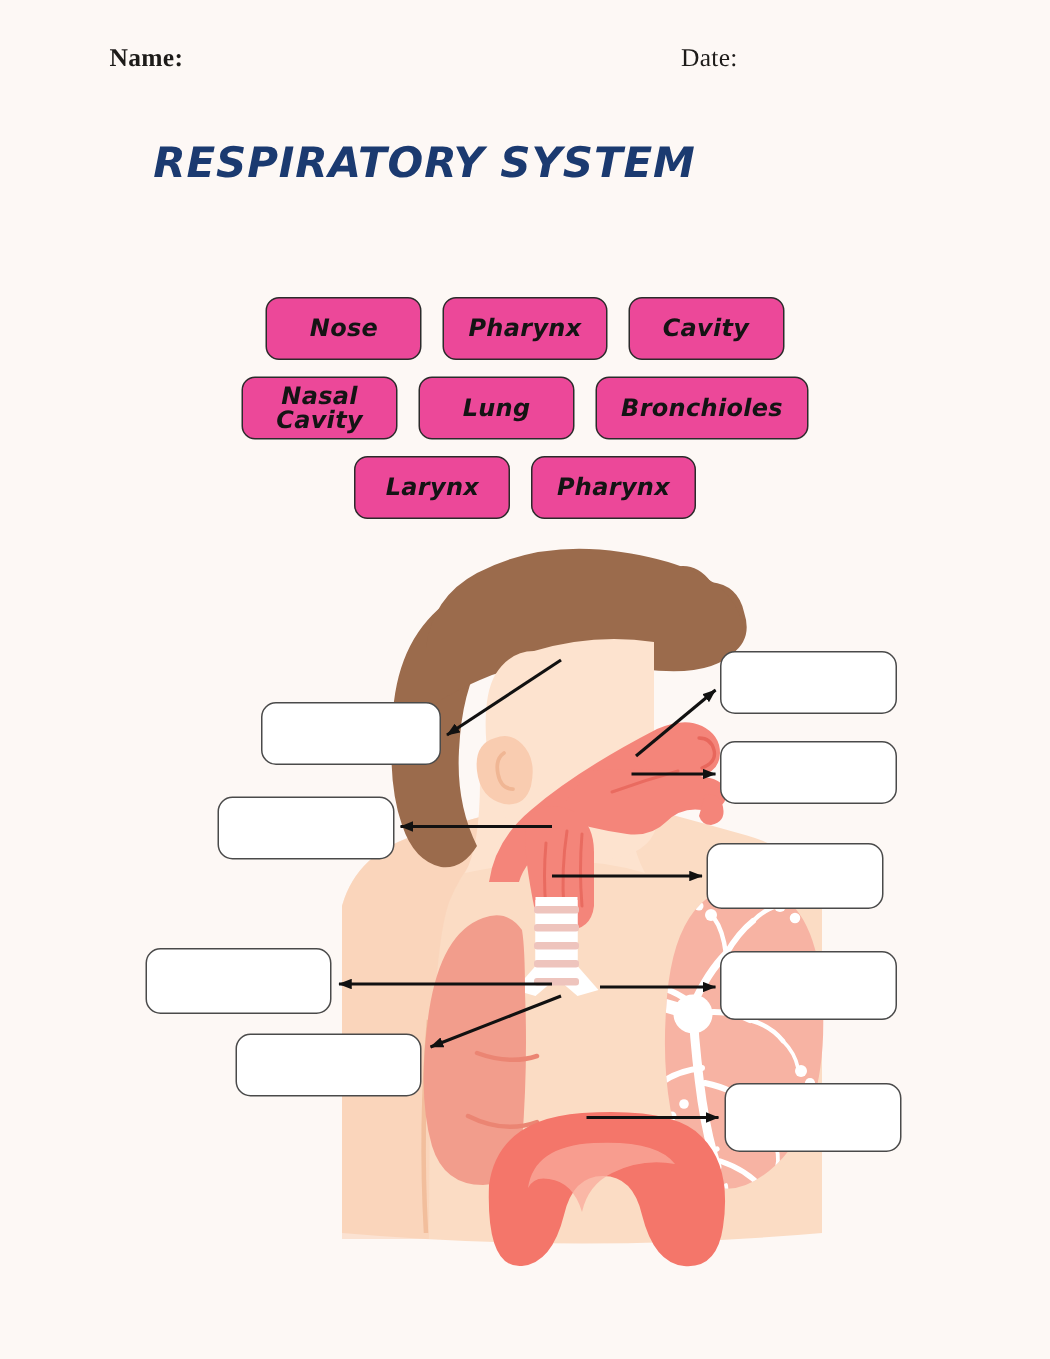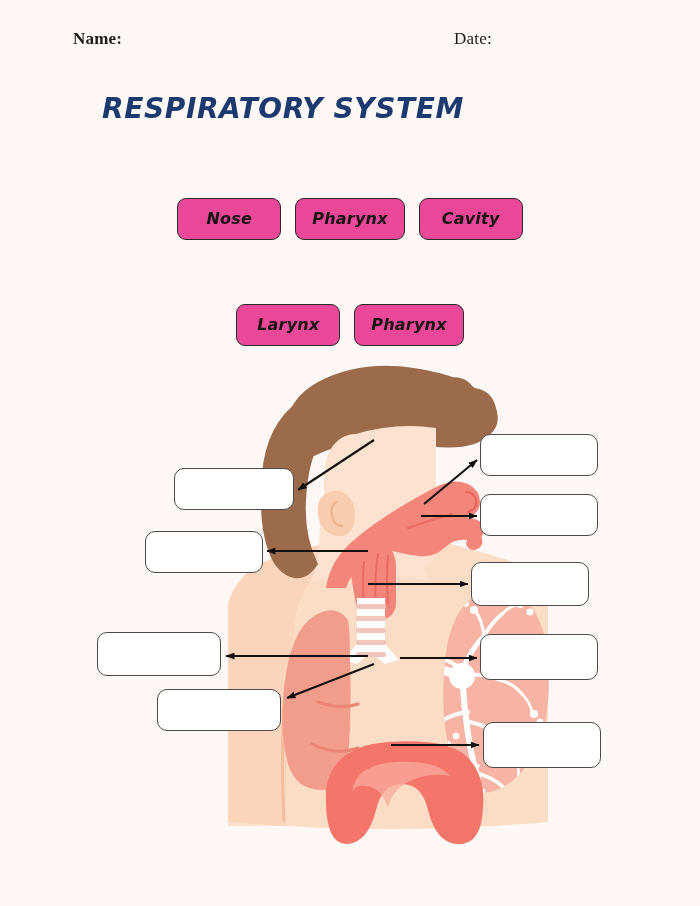--- a/index.html
+++ b/index.html
@@ -112,20 +112,26 @@
 
   <div class="hdr-field" id="name-label">Name:</div>
   <div class="hdr-field" id="date-label">Date:</div>
 
   <div id="worksheet-title">RESPIRATORY SYSTEM</div>
 
   <div class="wb-row" id="wb-row-1">
     <div class="word-chip">Nose</div>
     <div class="word-chip">Pharynx</div>
     <div class="word-chip">Cavity</div>
+  </div>
+  <div class="wb-row" id="wb-row-2">
+    <div class="word-chip">Nasal
+Cavity</div>
+    <div class="word-chip">Lung</div>
+    <div class="word-chip">Bronchioles</div>
   </div>
   <div class="wb-row" id="wb-row-3">
     <div class="word-chip">Larynx</div>
     <div class="word-chip">Pharynx</div>
   </div>
 
   <svg id="figure-svg" width="700" height="906" viewBox="0 0 700 906">
     <defs>
       <marker id="arrowhead" markerWidth="9" markerHeight="7" refX="8.5" refY="3.5" orient="auto" markerUnits="userSpaceOnUse">
         <polygon points="0 0, 9 3.5, 0 7" fill="#111111"></polygon>

